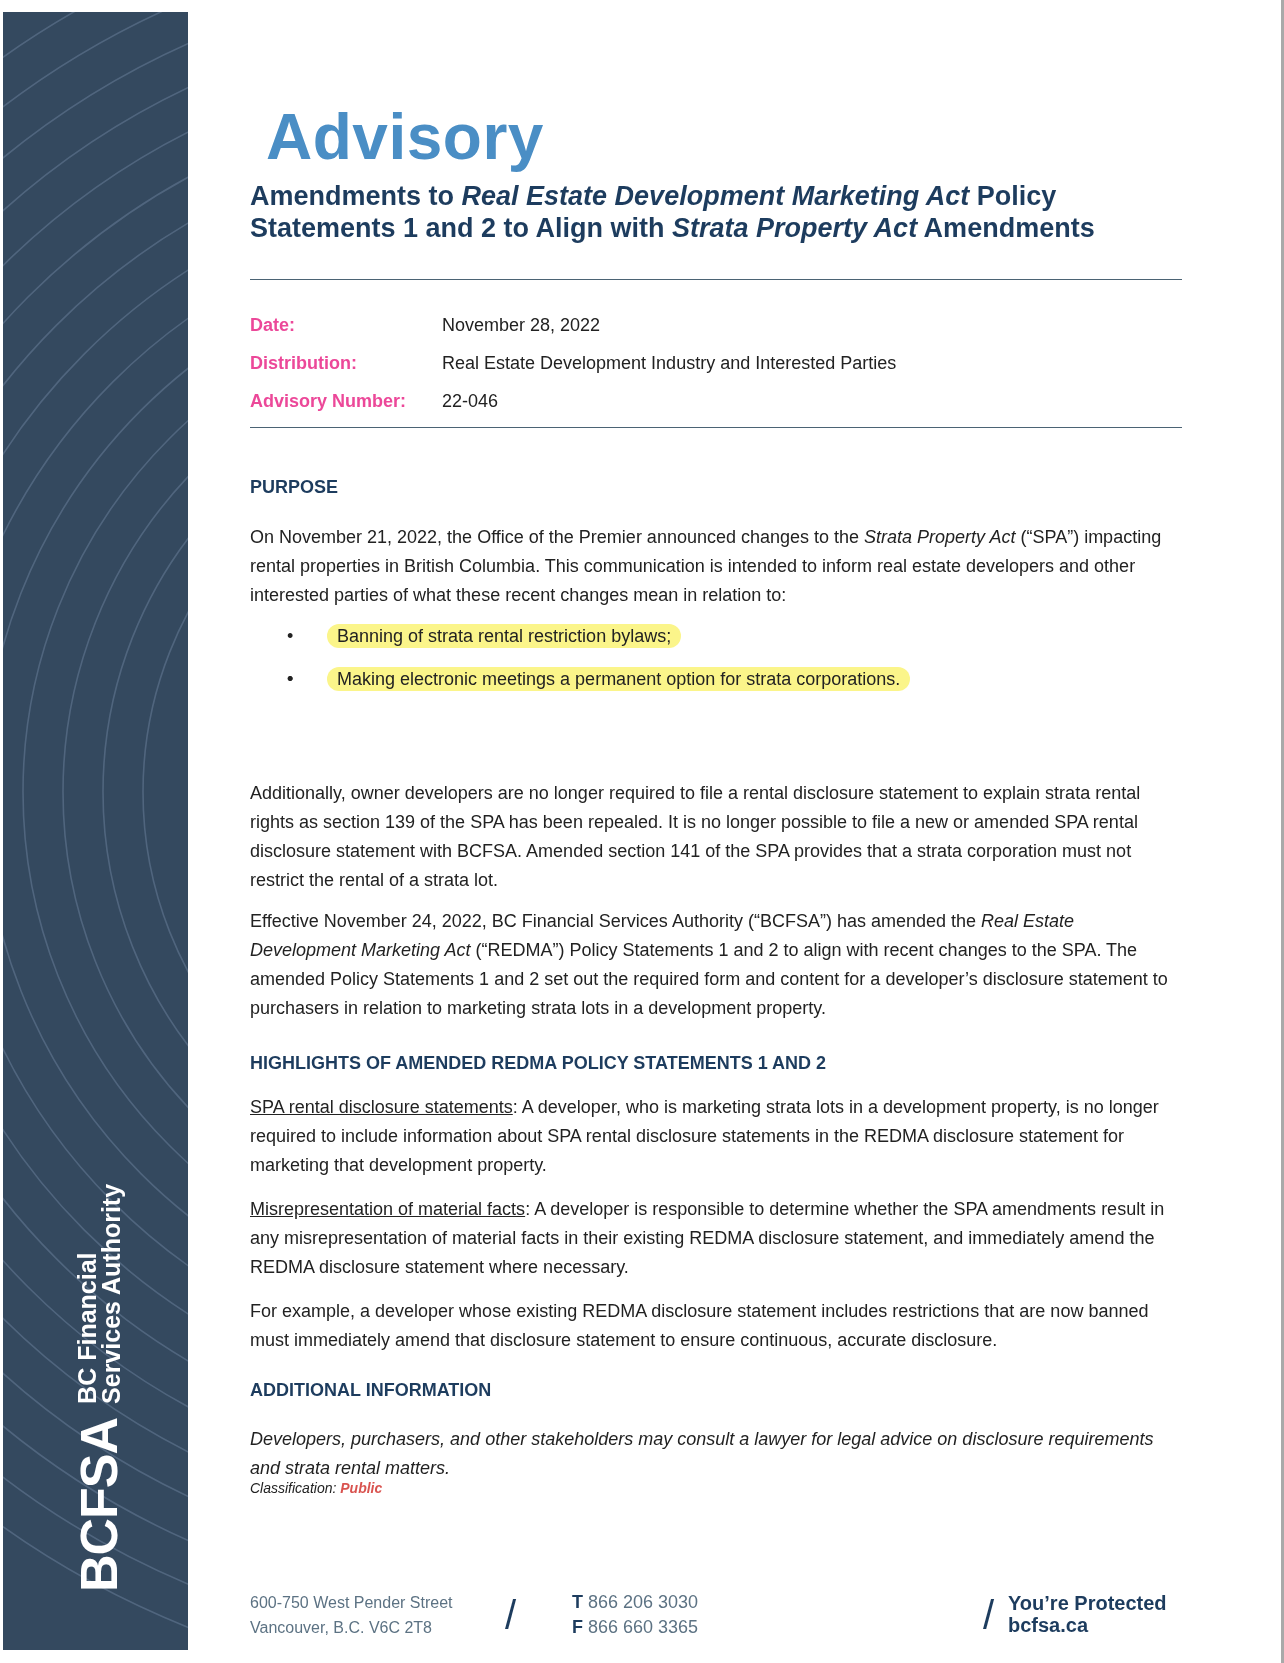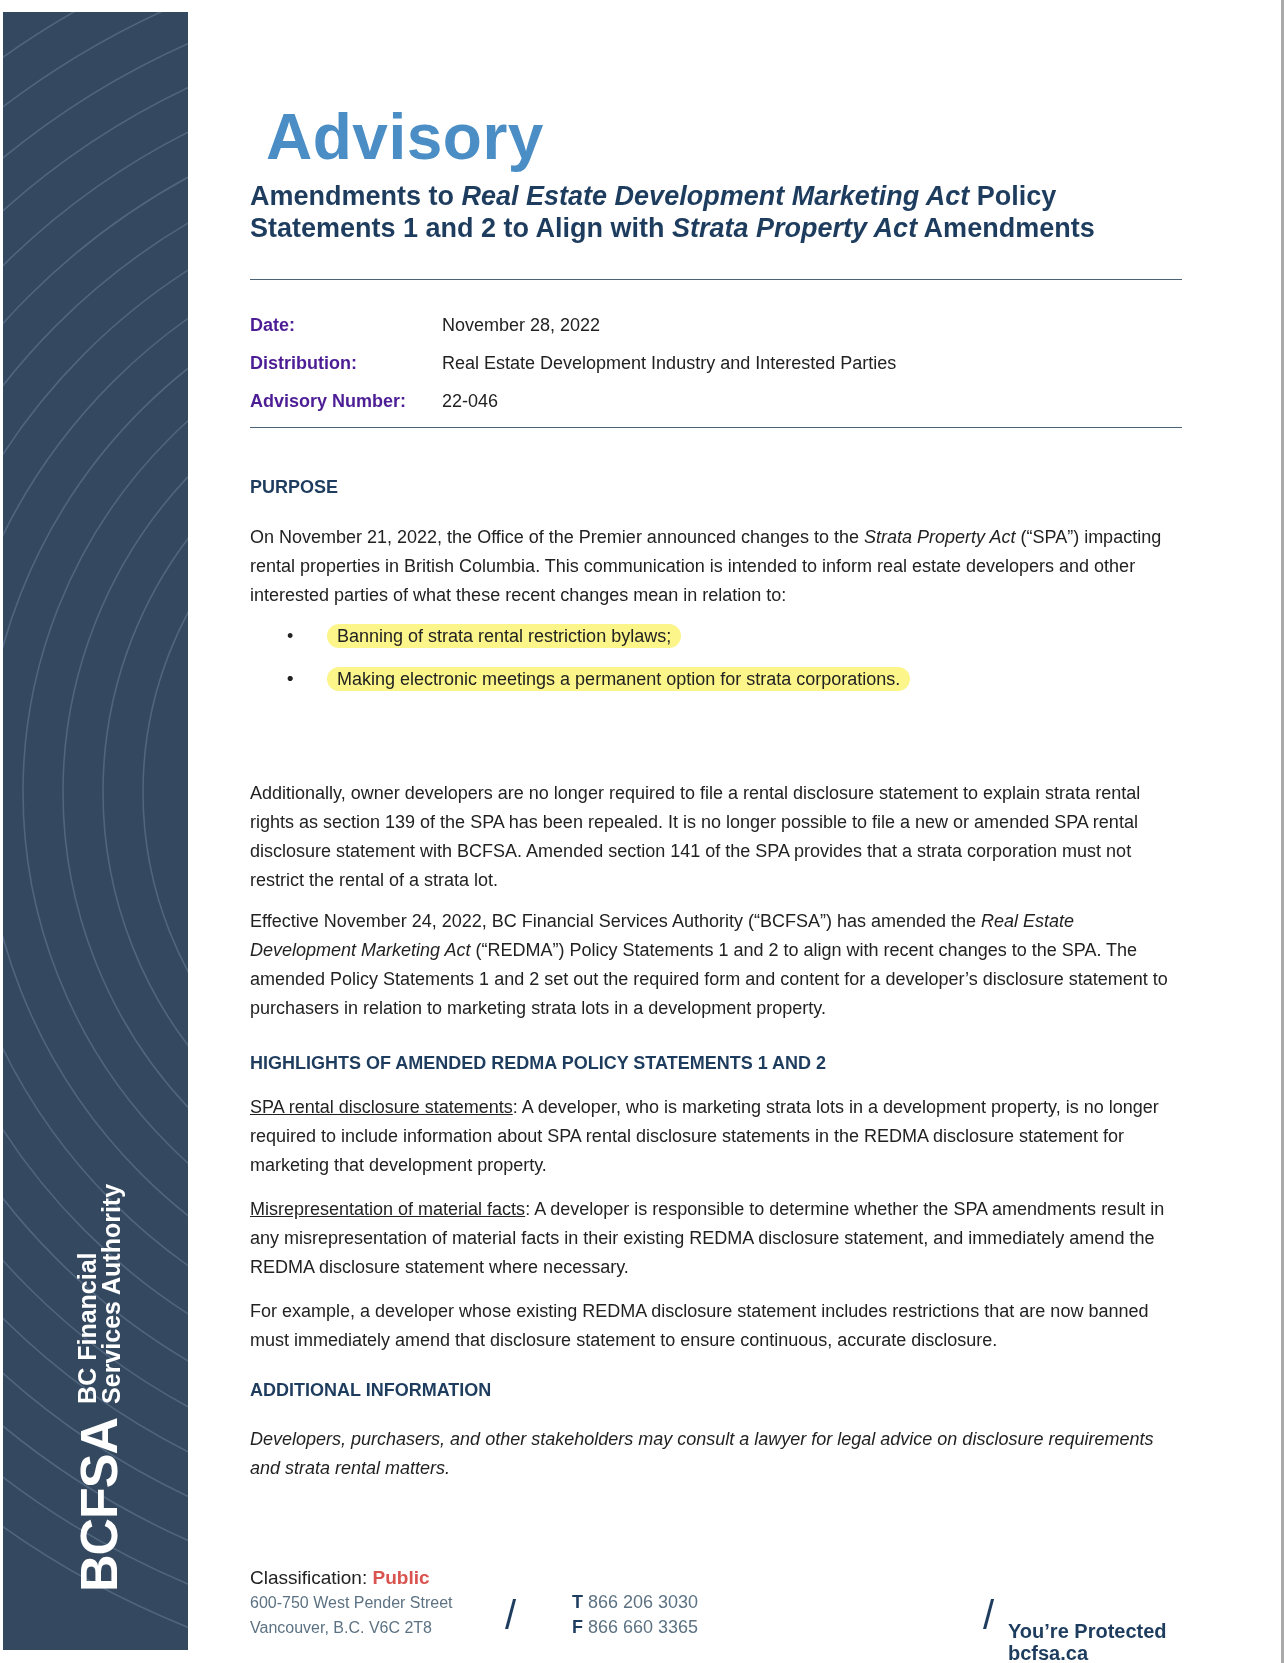--- a/index.html
+++ b/index.html
@@ -23,39 +23,39 @@
   .logo-mark { color: #ffffff; font-weight: bold; font-size: 52px; letter-spacing: -1px; line-height: 52px; }
   .logo-text { color: #ffffff; font-size: 25px; line-height: 24px; margin-left: 14px; font-weight: bold; }
 
   .content { position: absolute; left: 250px; top: 0; width: 930px; }
   .title { position: absolute; top: 84px; left: 0; font-size: 64px; font-weight: bold; color: #4a8ec5; margin: 16px; letter-spacing: 0.5px; }
   .subtitle { position: absolute; top: 180px; left: 0; font-size: 27px; font-weight: bold; color: #1d3c5e; line-height: 32px; margin: 0; width: 920px; }
   .rule { position: absolute; left: 0; width: 932px; height: 0; border-top: 1.5px solid #4b6374; }
 
   .meta { position: absolute; top: 306px; left: 0; font-size: 18px; }
   .meta-row { display: flex; height: 38px; align-items: center; }
-  .meta-label { width: 192px; font-weight: bold; color: #4c1d95; }
+  .meta-label { width: 192px; font-weight: bold; color: #ec4899; }
   .meta-value { color: #222; }
 
   .h2 { position: absolute; left: 0; font-size: 18px; font-weight: bold; color: #1d3c5e; margin: 0; }
   .para { position: absolute; left: 0; width: 930px; font-size: 18px; line-height: 29px; margin: 0; color: #222; }
   .u { text-decoration: underline; }
 
   .bullets { position: absolute; left: 0; top: 622px; width: 930px; font-size: 18px; line-height: 29px; }
   .bullet { position: relative; padding-left: 77px; margin-bottom: 14px; }
   .bullet .dot { position: absolute; left: 37px; top: 0; }
   .hl { background: #fbf58a; border-radius: 14px; padding: 2px 10px; box-decoration-break: clone; -webkit-box-decoration-break: clone; }
 
-  .footer-class { position: absolute; top: 1567px; left: 0; font-size: 19px; color: #222; }
+  .footer-class { position: absolute; top: 1480px; left: 0; font-size: 14px; color: #222; font-style: italic; }
   .footer-class .pub { color: #d9534f; font-weight: bold; }
   .footer-addr { position: absolute; top: 1590px; left: 0; font-size: 16px; color: #5c7283; line-height: 25px; }
   .slash { position: absolute; font-size: 40px; color: #1d3c5e; font-weight: 300; }
   .footer-phone { position: absolute; top: 1590px; left: 322px; font-size: 18px; color: #5c7283; line-height: 25px; }
   .footer-phone b { color: #1d3c5e; }
-  .footer-brand { position: absolute; top: 1592px; left: 758px; font-size: 20px; font-weight: bold; color: #1d3c5e; line-height: 22px; margin-top: 28px; }
+  .footer-brand { position: absolute; top: 1592px; left: 758px; font-size: 20px; font-weight: bold; color: #1d3c5e; line-height: 22px; }
 </style>
 </head>
 <body>
 
 <div class="right-edge"></div>
 
 <div class="sidebar">
   <svg class="arcs" width="185" height="1638">
       <circle cx="520" cy="780" r="380" fill="none" stroke="#5a6f88" stroke-width="1.6" opacity="0.75"></circle>
       <circle cx="520" cy="780" r="420" fill="none" stroke="#5a6f88" stroke-width="1.6" opacity="0.75"></circle>

